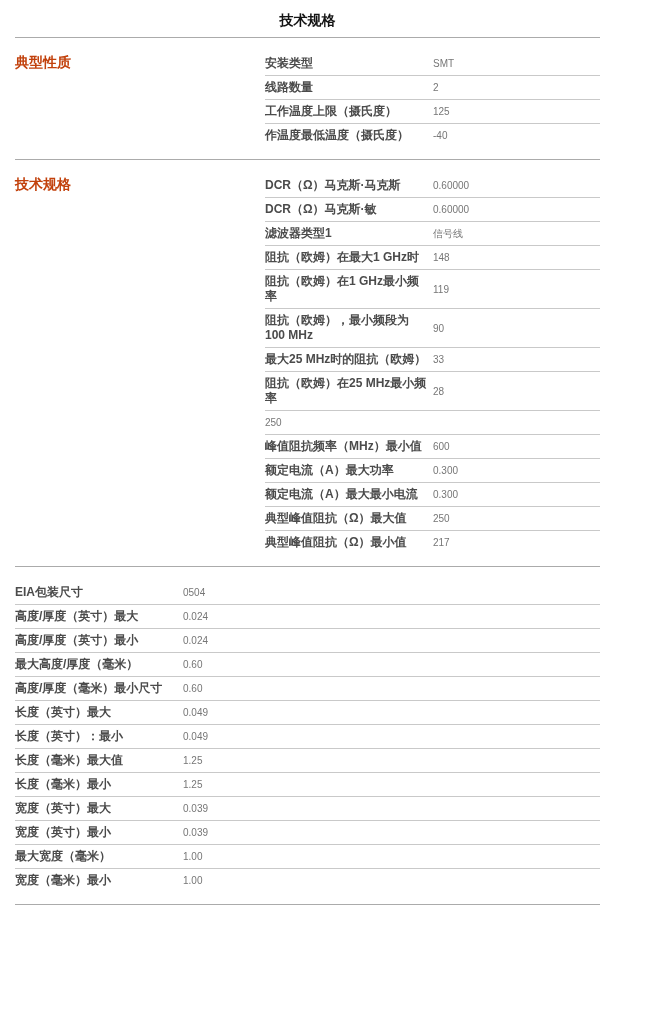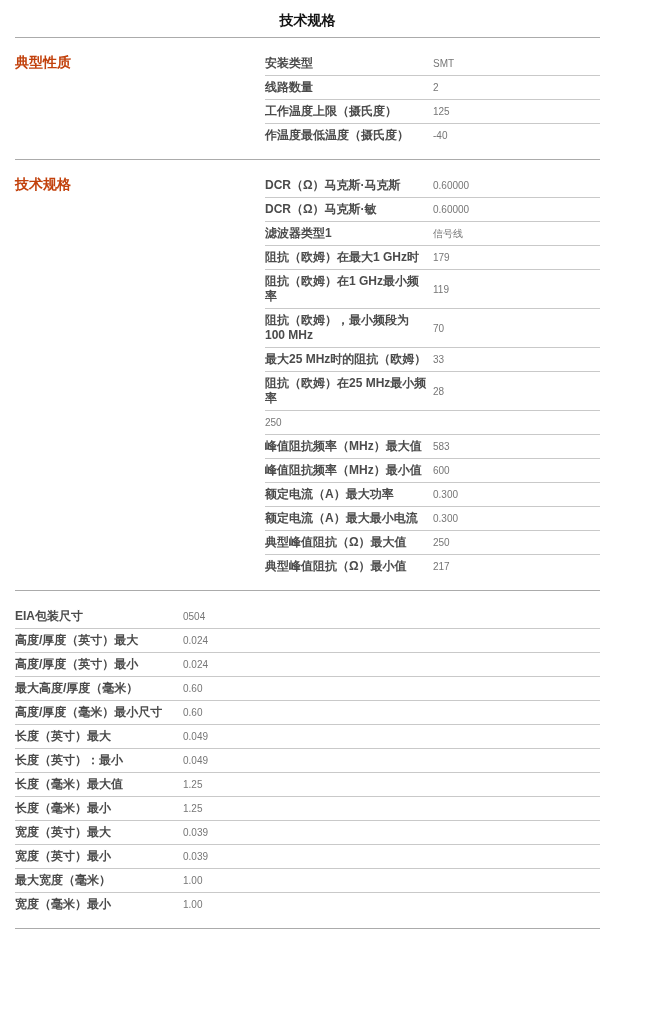--- a/index.html
+++ b/index.html
@@ -107,53 +107,49 @@
     <div class="row-value">0.60000</div>
   </div>
 
   <div class="row">
     <div class="row-label">滤波器类型1</div>
     <div class="row-value">信号线</div>
   </div>
 
   <div class="row">
     <div class="row-label">阻抗（欧姆）在最大1 GHz时</div>
-    <div class="row-value">179</div>
+    <div class="row-value">148</div>
   </div>
 
   <div class="row">
     <div class="row-label">阻抗（欧姆）在1 GHz最小频率</div>
     <div class="row-value">119</div>
   </div>
 
 
   <div class="row">
     <div class="row-label">阻抗（欧姆），最小频段为100 MHz</div>
-    <div class="row-value">70</div>
+    <div class="row-value">90</div>
   </div>
 
   <div class="row">
     <div class="row-label">最大25 MHz时的阻抗（欧姆）</div>
     <div class="row-value">33</div>
   </div>
 
   <div class="row">
     <div class="row-label">阻抗（欧姆）在25 MHz最小频率</div>
     <div class="row-value">28</div>
   </div>
 
   <div class="row">
     <div class="row-value">250</div>
   </div>
 
 
-  <div class="row">
-    <div class="row-label">峰值阻抗频率（MHz）最大值</div>
-    <div class="row-value">583</div>
-  </div>
 
   <div class="row">
     <div class="row-label">峰值阻抗频率（MHz）最小值</div>
     <div class="row-value">600</div>
   </div>
 
   <div class="row">
     <div class="row-label">额定电流（A）最大功率</div>
     <div class="row-value">0.300</div>
   </div>

